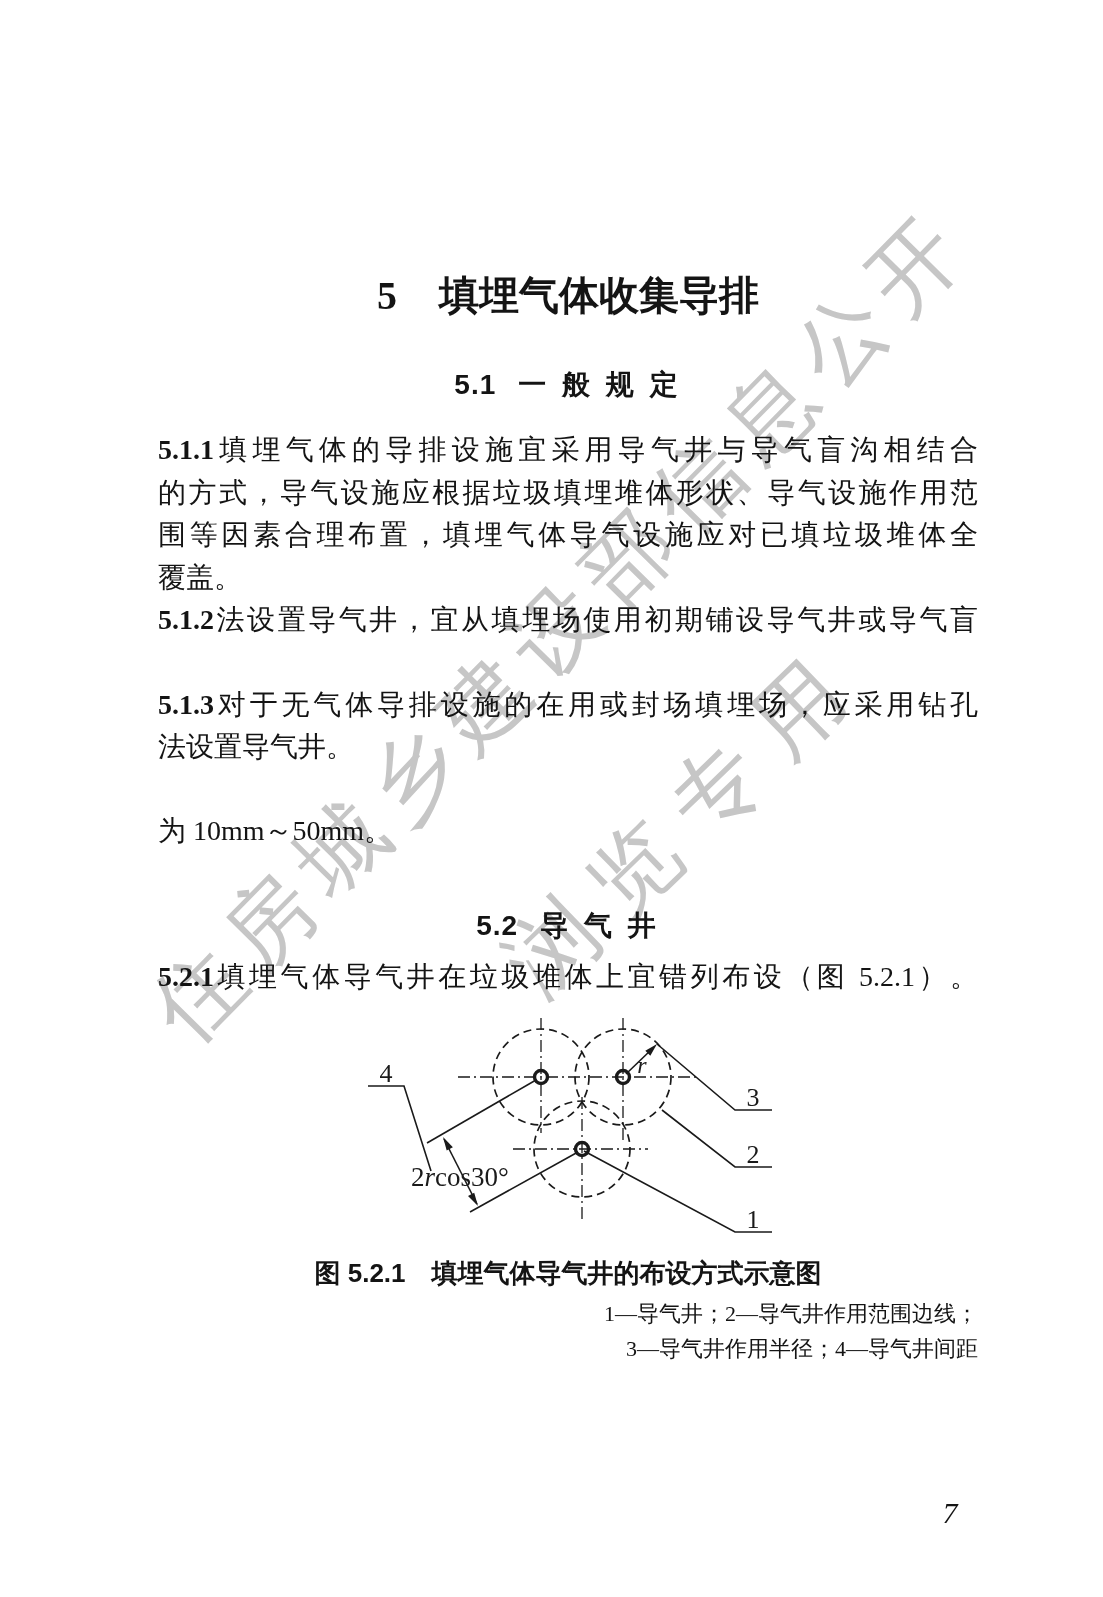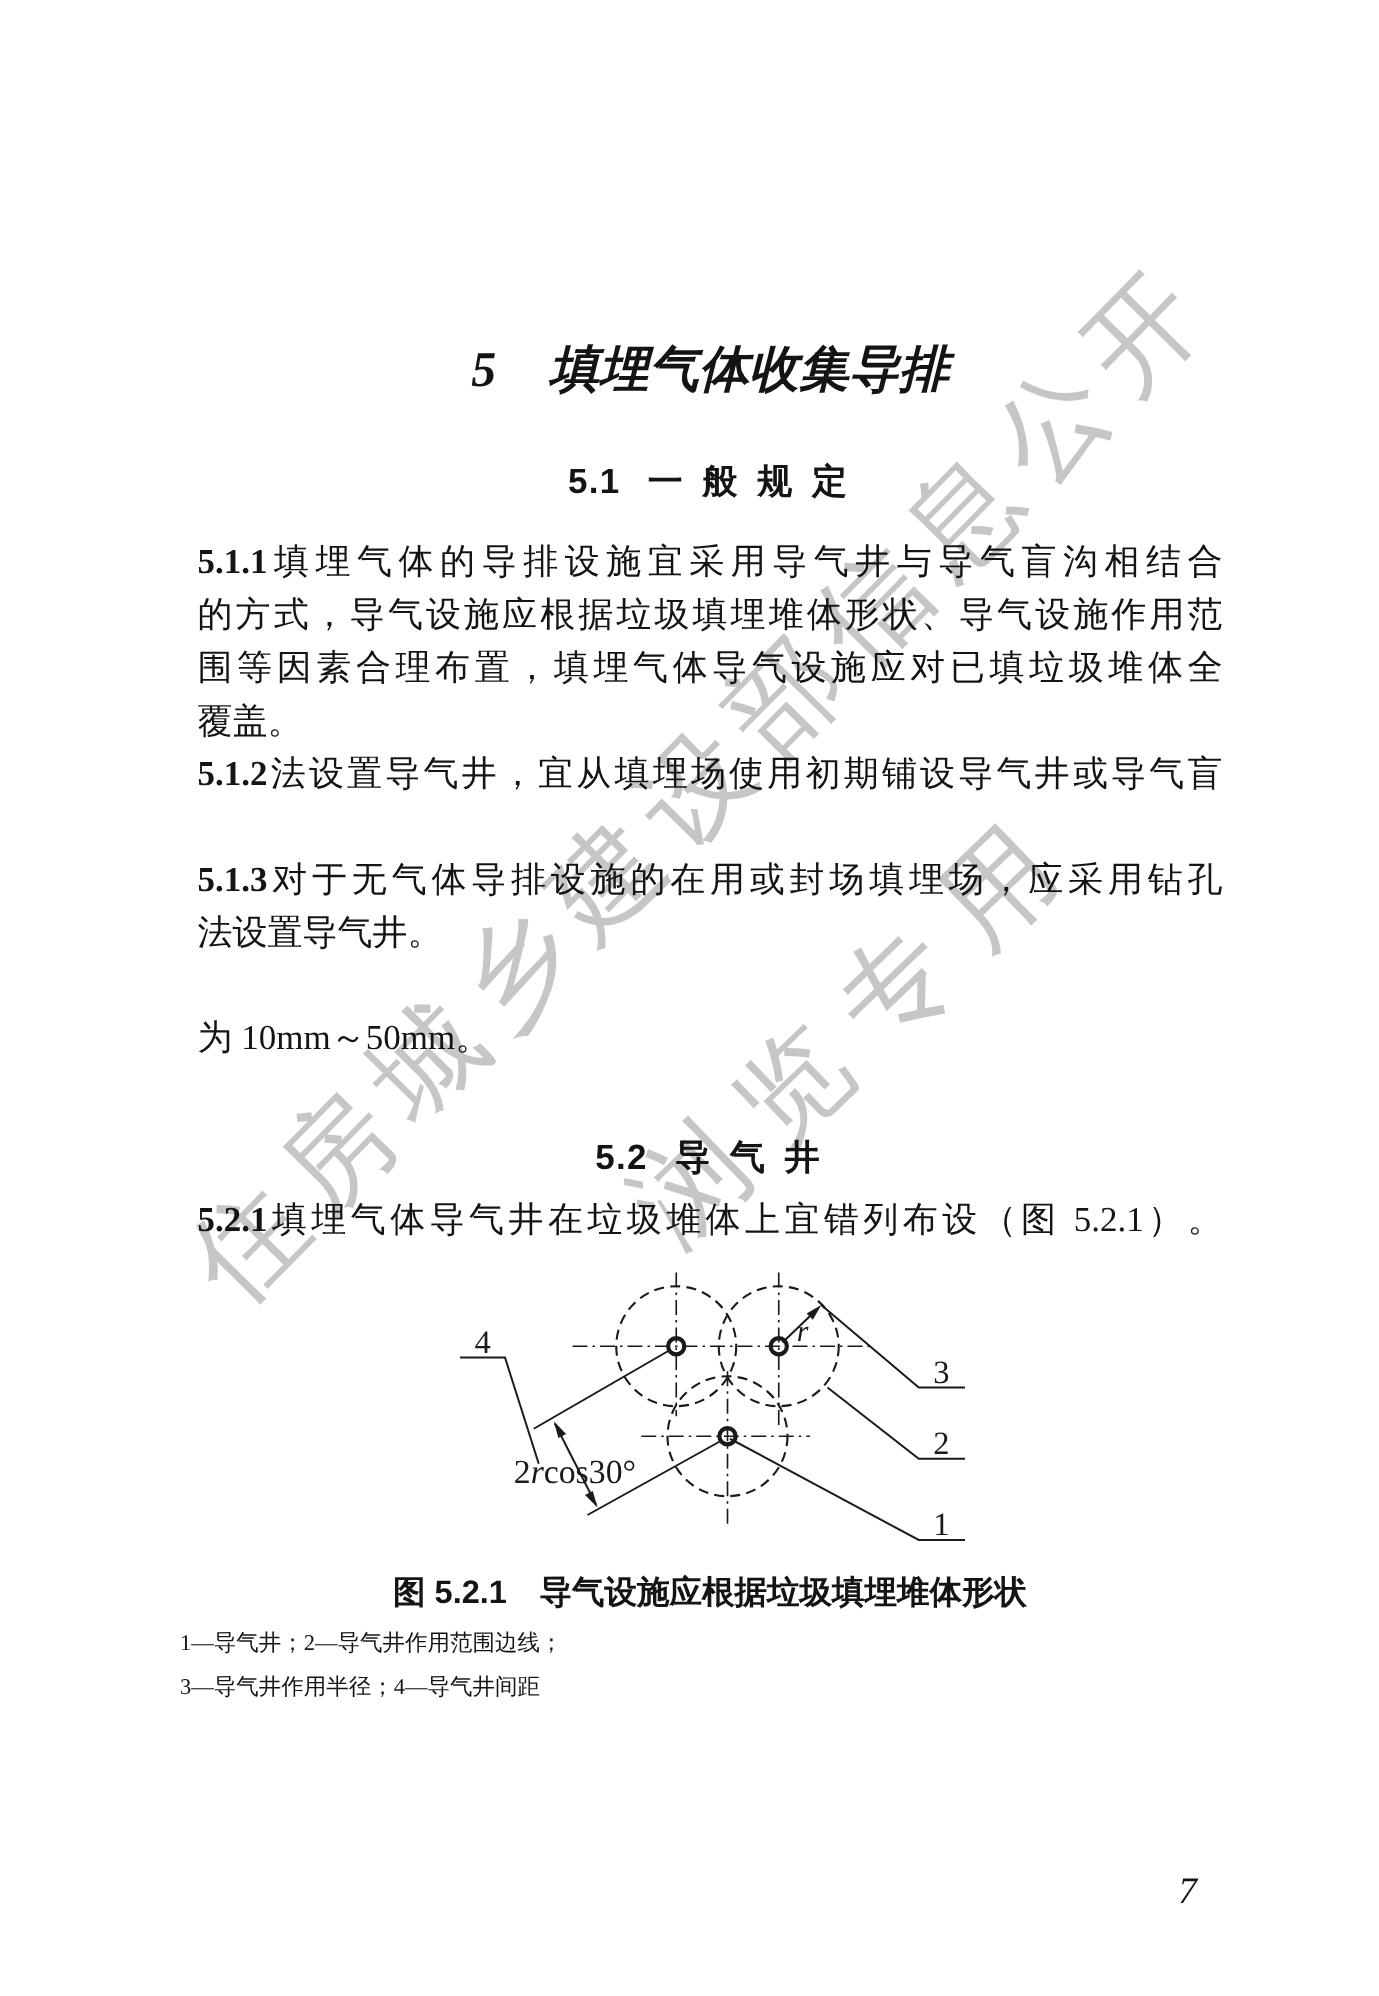--- a/index.html
+++ b/index.html
@@ -14,21 +14,21 @@
     font-family:"Liberation Serif","DejaVu Serif",serif;
     color:#c6c6c6;font-weight:400;
   }
   .wm1{left:561px;top:626px;font-size:88px;letter-spacing:14px;
        transform:translate(-50%,-50%) rotate(-45.5deg);}
   .wm2{left:685px;top:820px;font-size:88px;letter-spacing:26px;
        transform:translate(-50%,-50%) rotate(-44deg);}
   
   .chapter-title{
     position:absolute;left:158px;top:272px;width:820px;z-index:2;
-    text-align:center;font-size:40px;font-weight:bold;line-height:48px;font-style:italic;
+    text-align:center;font-size:40px;font-weight:bold;line-height:48px;
   }
   .ch-num{margin-right:42px;}
   .sec-heading{
     position:absolute;left:158px;width:820px;z-index:2;text-align:center;
     font-family:"Liberation Sans","DejaVu Sans",sans-serif;
     font-size:28px;font-weight:bold;line-height:36px;letter-spacing:4px;
   }
   .h51{top:367px;}
   .h52{top:908px;text-align:center;}
   .sec-num{margin-right:22px;letter-spacing:1px;margin-top:12px;}
@@ -38,22 +38,22 @@
   }
   .just{text-align:justify;text-align-last:justify;white-space:normal;}
   .pnum{font-weight:bold;}
   .figure-svg{position:absolute;left:340px;top:1000px;z-index:2;}
   .fig-caption{
     position:absolute;left:158px;top:1256px;width:820px;z-index:2;
     text-align:center;font-size:26px;font-weight:bold;line-height:34px;
     font-family:"Liberation Sans","DejaVu Sans",sans-serif;
   }
   .legend{
-    position:absolute;left:144px;width:820px;z-index:2;text-align:left;
-    font-size:18px;line-height:30px;
+    position:absolute;left:158px;width:820px;z-index:2;text-align:right;
+    font-size:22px;line-height:30px;
   }
   .lg1{top:1299px;}
   .lg2{top:1334px;}
   .page-num{
     position:absolute;left:900px;top:1494px;width:100px;z-index:2;
     text-align:center;font-size:30px;font-style:italic;line-height:38px;
   }
   svg .ln{stroke:#1a1a1a;fill:none;}
   svg text{fill:#1a1a1a;font-family:"Liberation Serif","DejaVu Serif",serif;}
 </style>
@@ -134,19 +134,19 @@
 
     <path class="ln" d="M662 1110 L735 1167 H772" stroke-width="1.6"></path>
     <text x="753" y="1163" font-size="26" text-anchor="middle">2</text>
 
     <path class="ln" d="M584 1151 L735 1232 H772" stroke-width="1.6"></path>
     <text x="753" y="1228" font-size="26" text-anchor="middle">1</text>
 
     <text x="411" y="1186" font-size="27"><tspan>2</tspan><tspan font-style="italic">r</tspan><tspan>cos30°</tspan></text>
   </svg>
 
-  <div class="fig-caption">图 5.2.1　导气设施应根据垃圾填埋堆体形状</div>
+  <div class="fig-caption">图 5.2.1　填埋气体导气井的布设方式示意图</div>
   <div class="legend lg1">1—导气井；2—导气井作用范围边线；</div>
   <div class="legend lg2">3—导气井作用半径；4—导气井间距</div>
 
   <div class="page-num">7</div>
 
 </div>
 
 </body></html>

